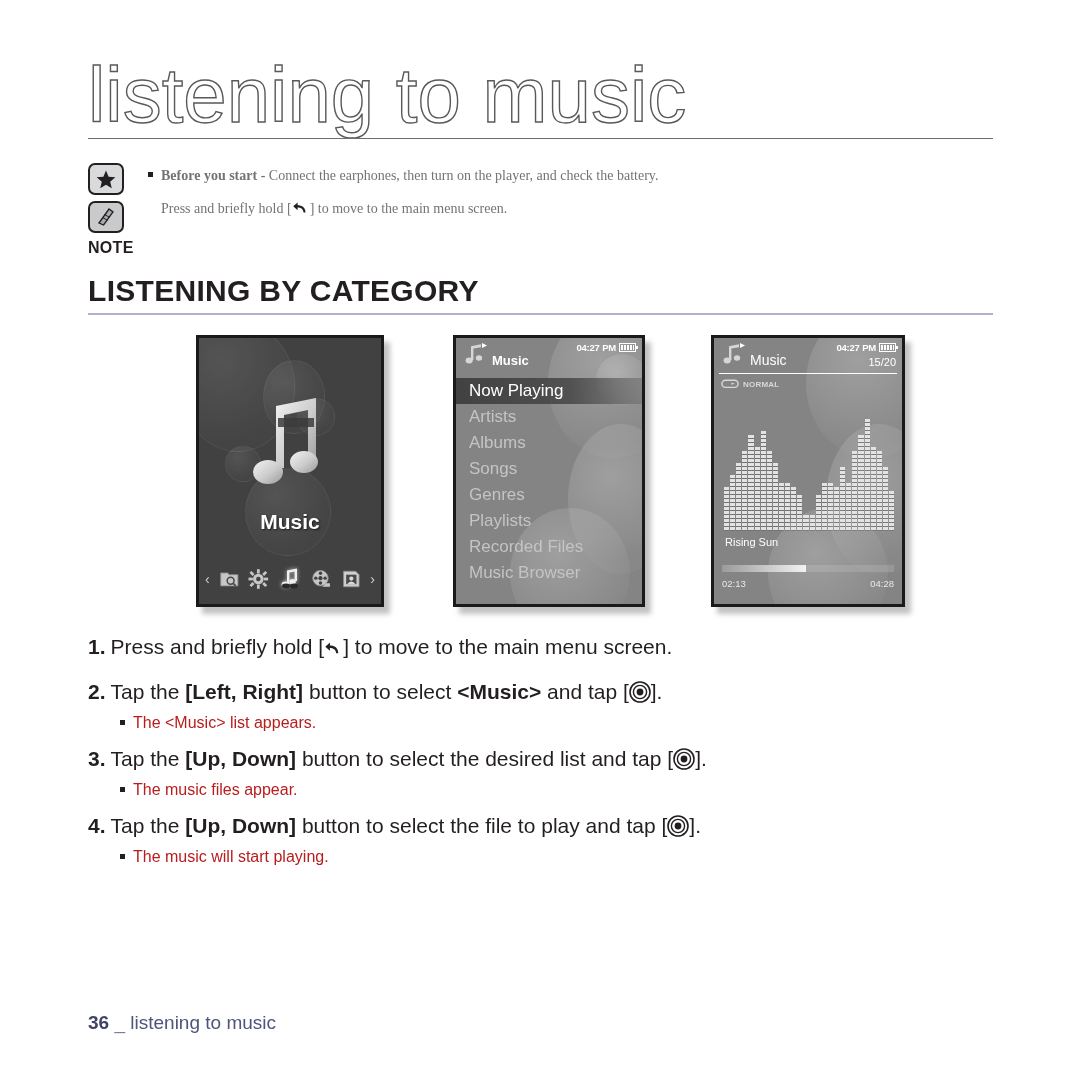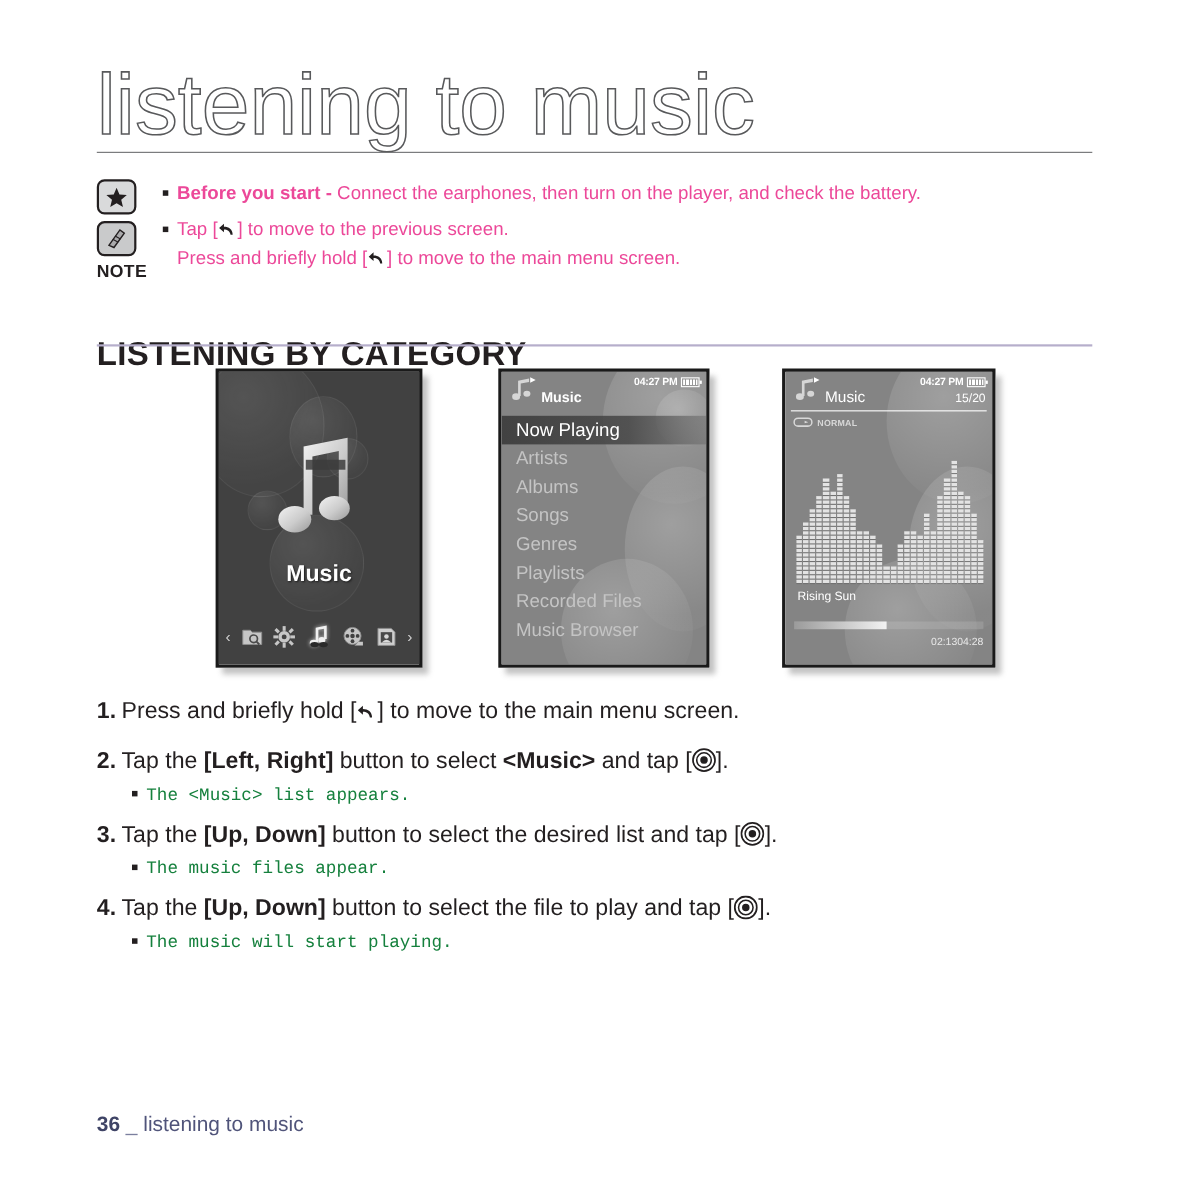--- a/index.html
+++ b/index.html
@@ -68,44 +68,44 @@
     text-align: center;
     width: 36px;
     margin-top: 1px;
   }
   .note-lines {
     position: absolute;
     left: 60px; top: 0;
     width: 845px;
   }
   .note-line {
-    font-size: 17px;
+    font-size: 14px;
     line-height: 26px;
-    color: #ec4899;
+    color: #737373;
     margin-bottom: 7px;
     white-space: nowrap;
+    font-family: Liberation Serif, serif;
   }
   .note-line.tight { margin-bottom: 0; }
   .nb { font-weight: 700; }
   .sq-bullet {
     display: inline-block;
     width: 5px; height: 5px;
     background: #231f20;
     vertical-align: 3px;
     margin-right: 8px;
   }
   .indent-line { padding-left: 13px; }
   .back-svg { vertical-align: -3px; }
 
   
   .section-head {
     position: absolute;
     left: 88px; top: 274px;
     width: 905px;
-    margin-top: 32px;
   }
   .section-head h2 {
     margin: 0;
     font-size: 30px;
     font-weight: 700;
     letter-spacing: 0.3px;
     color: #231f20;
   }
   .section-rule {
     position: absolute;
@@ -315,21 +315,21 @@
     z-index: 3;
   }
   .progress i {
     display: block;
     height: 100%;
     background: linear-gradient(to right, #9b9b9b, #f2f2f2);
   }
   .times {
     position: absolute;
     left: 8px; right: 8px; top: 240px;
-    display: flex; justify-content: flex-end;
+    display: flex; justify-content: space-between;
     font-size: 9.5px;
     color: #e8e8e8;
     z-index: 3;
   }
 
   
   .steps {
     position: absolute;
     left: 88px; top: 632px;
     width: 905px;
@@ -339,24 +339,23 @@
     line-height: 30px;
     color: #231f20;
     margin: 0 0 4px 0;
     white-space: nowrap;
   }
   .step .num { font-weight: 700; margin-right: 5px; }
   .step b { font-weight: 700; }
   .substep {
     font-size: 16px;
     line-height: 24px;
-    color: #15803d;
+    color: #b91c1c;
     margin: 0 0 9px 32px;
     white-space: nowrap;
-    font-family: Liberation Mono, monospace;
   }
   .step-gap { height: 11px; }
 
   .okbtn { vertical-align: -4px; }
 
   
   .footer {
     position: absolute;
     left: 88px; top: 1012px;
     font-size: 19px;
@@ -389,25 +388,20 @@
           <path d="M3 16 L6.2 17.4 L7.6 18 Z" fill="#231f20"></path>
           <path d="M6.5 10.5 L11.5 13.2 M8.6 7.6 L13.6 10.3" stroke="#231f20" stroke-width="1" fill="none"></path>
         </svg>
       </div>
       <div class="note-caption">NOTE</div>
     </div>
 
     <div class="note-lines">
       <div class="note-line">
         <span class="sq-bullet"></span><span class="nb">Before you start -</span><span> Connect the earphones, then turn on the player, and check the battery.</span>
-      </div>
-      <div class="note-line tight">
-        <span class="sq-bullet"></span><span>Tap [</span><svg class="back-svg" width="18" height="16" viewBox="0 0 18 16" aria-hidden="true">
-            <path d="M13.5 12.5 C13.5 7.5 10 5.2 5.6 5.2 L5.6 2.4 L1.2 6.3 L5.6 10.2 L5.6 7.6 C8.6 7.6 11 8.9 11.6 12.5 Z" fill="#231f20"></path>
-          </svg><span>] to move to the previous screen.</span>
       </div>
       <div class="note-line indent-line">
         <span>Press and briefly hold [</span><svg class="back-svg" width="18" height="16" viewBox="0 0 18 16" aria-hidden="true">
             <path d="M13.5 12.5 C13.5 7.5 10 5.2 5.6 5.2 L5.6 2.4 L1.2 6.3 L5.6 10.2 L5.6 7.6 C8.6 7.6 11 8.9 11.6 12.5 Z" fill="#231f20"></path>
           </svg><span>] to move to the main menu screen.</span>
       </div>
     </div>
   </div>
 
   <div class="section-head">

